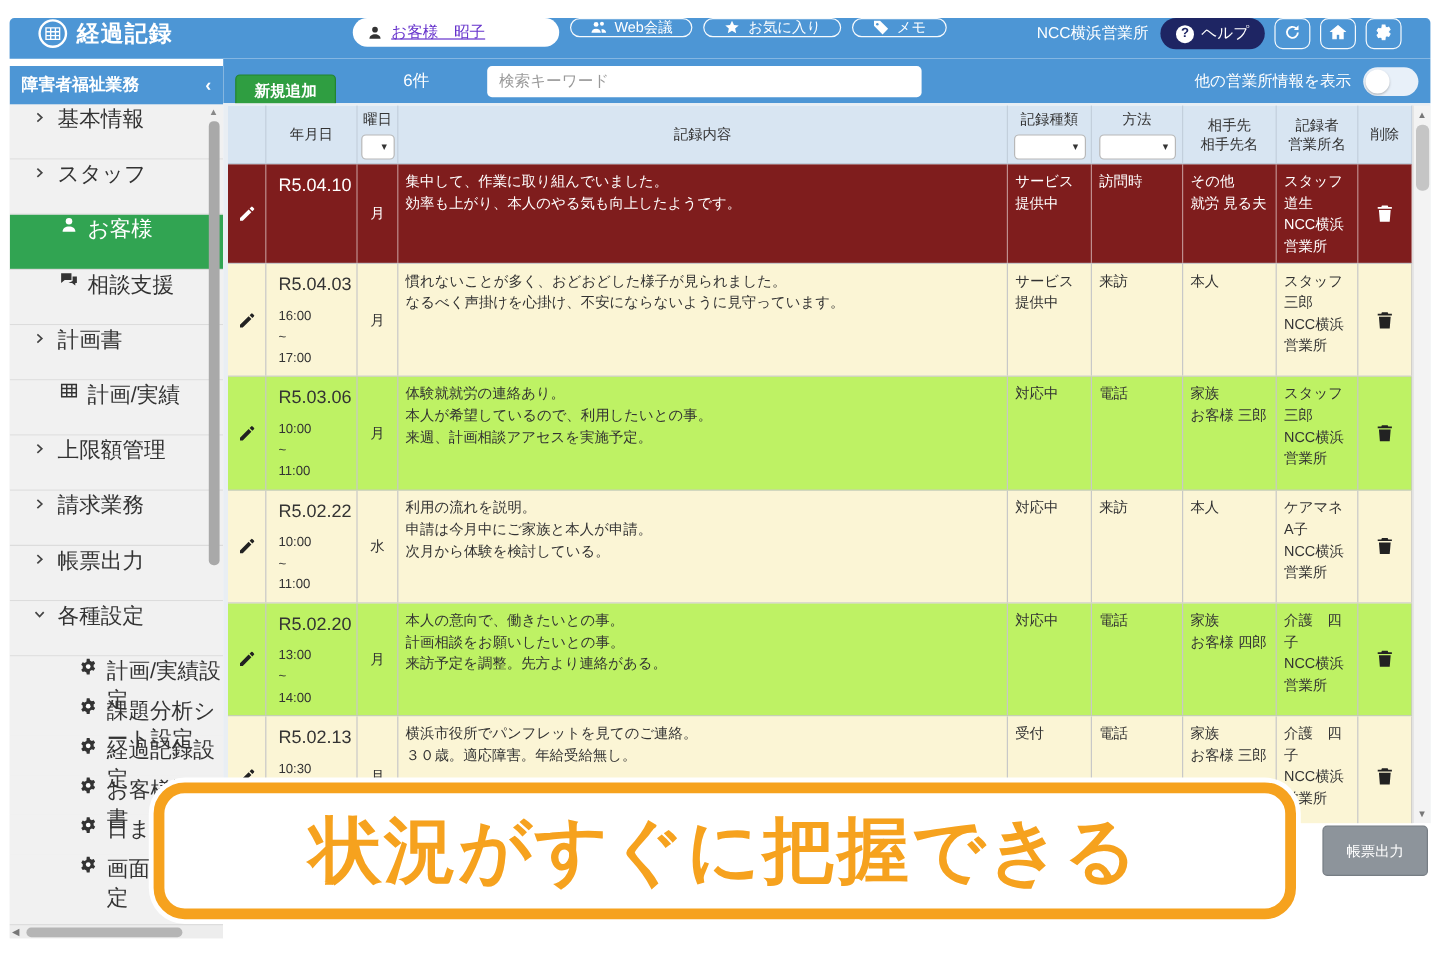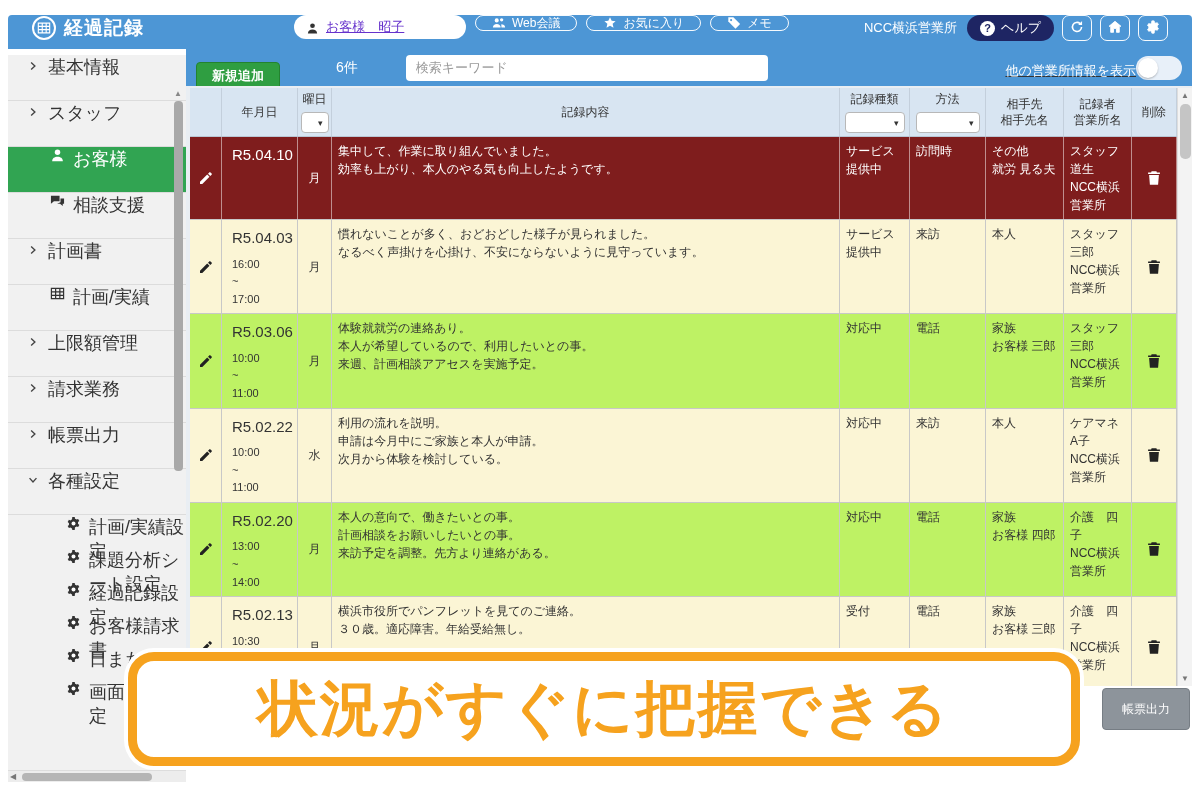--- a/index.html
+++ b/index.html
@@ -53,21 +53,21 @@
   .side-hscroll .arr{position:absolute;left:2px;top:1px;font-size:8px;color:#777;}
   .side-hscroll .hthumb{position:absolute;left:14px;top:2px;width:130px;height:8px;background:#b5b5b5;border-radius:4px;}
 
   
   .main{flex:1;display:flex;flex-direction:column;background:#fff;min-width:0;}
   .toolbar{height:37px;background:#4d96d5;display:flex;align-items:center;padding:0 10px;}
   .add-btn{background:#2f9e41;border:1px solid #23832f;border-radius:4px;color:#fff;font-size:13px;font-weight:bold;padding:4px 15px;cursor:pointer;font-family:inherit;margin-top:17px;}
   .count{color:#fff;font-size:14px;margin-left:56px;}
   .search{margin-left:48px;width:362px;height:26px;border:none;border-radius:4px;font-size:13px;padding:0 10px;font-family:inherit;}
   .search::placeholder{color:#999;}
-  .toggle-grp{margin-left:auto;display:flex;align-items:flex-end;text-decoration:underline;}
+  .toggle-grp{margin-left:auto;display:flex;align-items:center;gap:10px;}
   .tog-label{color:#fff;font-size:13px;}
   .switch{width:46px;height:24px;border-radius:12px;background:#e8f0f9;position:relative;cursor:pointer;display:inline-block;}
   .switch .knob{position:absolute;left:2px;top:2px;width:20px;height:20px;border-radius:50%;background:#fff;box-shadow:0 1px 2px rgba(0,0,0,.25);}
 
   
   .table-zone{height:600px;background:#e9eef3;padding:2px 0 0 4px;display:flex;}
   .tgrid{flex:1;display:flex;flex-direction:column;background:#fff;min-width:0;}
   .thead,.trow{display:grid;grid-template-columns:32px 76px 34px 1fr 70px 76px 78px 68px 45px;}
   .thead{background:#d8e5f2;height:52px;border-bottom:1px solid #b9c6d4;font-size:12px;}
   .th{border-right:1px solid #c3cfdc;display:flex;flex-direction:column;align-items:center;justify-content:center;gap:4px;padding:3px 2px;text-align:center;}
@@ -169,20 +169,24 @@
           <span class="ic"><svg viewBox="0 0 16 16">
               <path d="M6.7 1h2.6l.3 1.8c.6.2 1.1.5 1.6.9l1.7-.6 1.3 2.2-1.4 1.2a5.6 5.6 0 0 1 0 1.8l1.4 1.2-1.3 2.2-1.7-.6c-.5.4-1 .7-1.6.9L9.3 15H6.7l-.3-1.8a5.4 5.4 0 0 1-1.6-.9l-1.7.6-1.3-2.2 1.4-1.2a5.6 5.6 0 0 1 0-1.8L1.8 6.3l1.3-2.2 1.7.6c.5-.4 1-.7 1.6-.9z"></path>
               <circle cx="8" cy="8" r="2.1" fill="#fff"></circle>
             </svg></span>
         </button>
     </div>
   </header>
 
   <div class="body-row">
     <aside class="sidebar">
+      <div class="side-head">
+        <span>障害者福祉業務</span>
+        <span class="collapse">‹</span>
+      </div>
       <nav class="side-nav">
           <div class="side-item group">
             <span class="chev"><svg viewBox="0 0 16 16">
                 <path fill="none" stroke-width="2.2" d="M5 2.5l6 5.5-6 5.5"></path>
               </svg></span>
             <span class="lbl">基本情報</span>
           </div>
           <div class="side-item group">
             <span class="chev"><svg viewBox="0 0 16 16">
                 <path fill="none" stroke-width="2.2" d="M5 2.5l6 5.5-6 5.5"></path>

